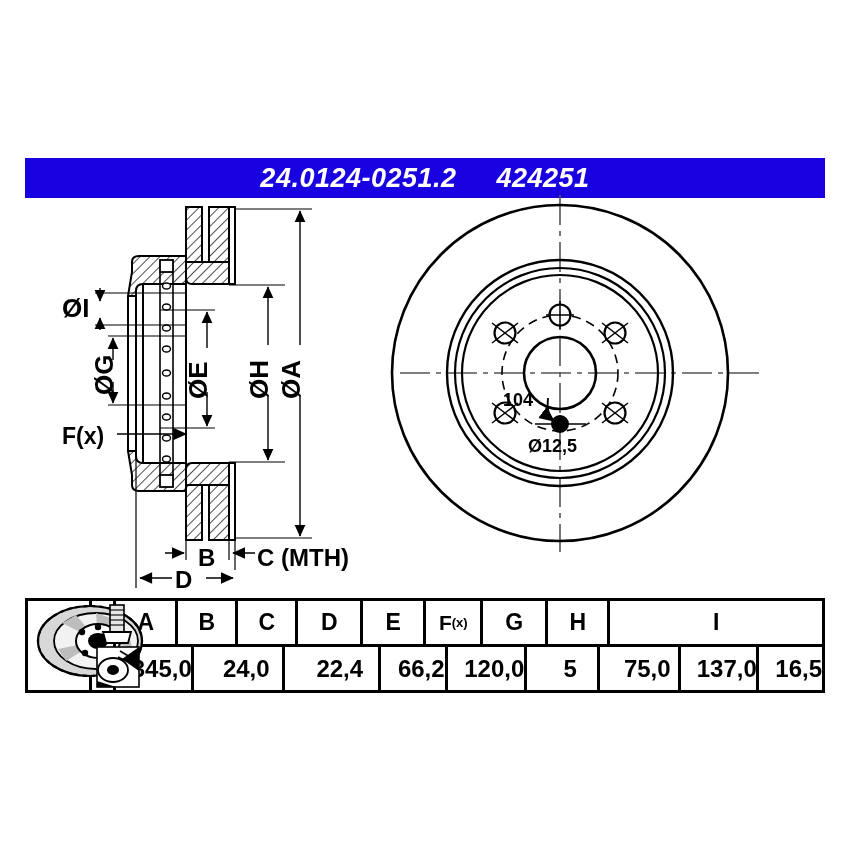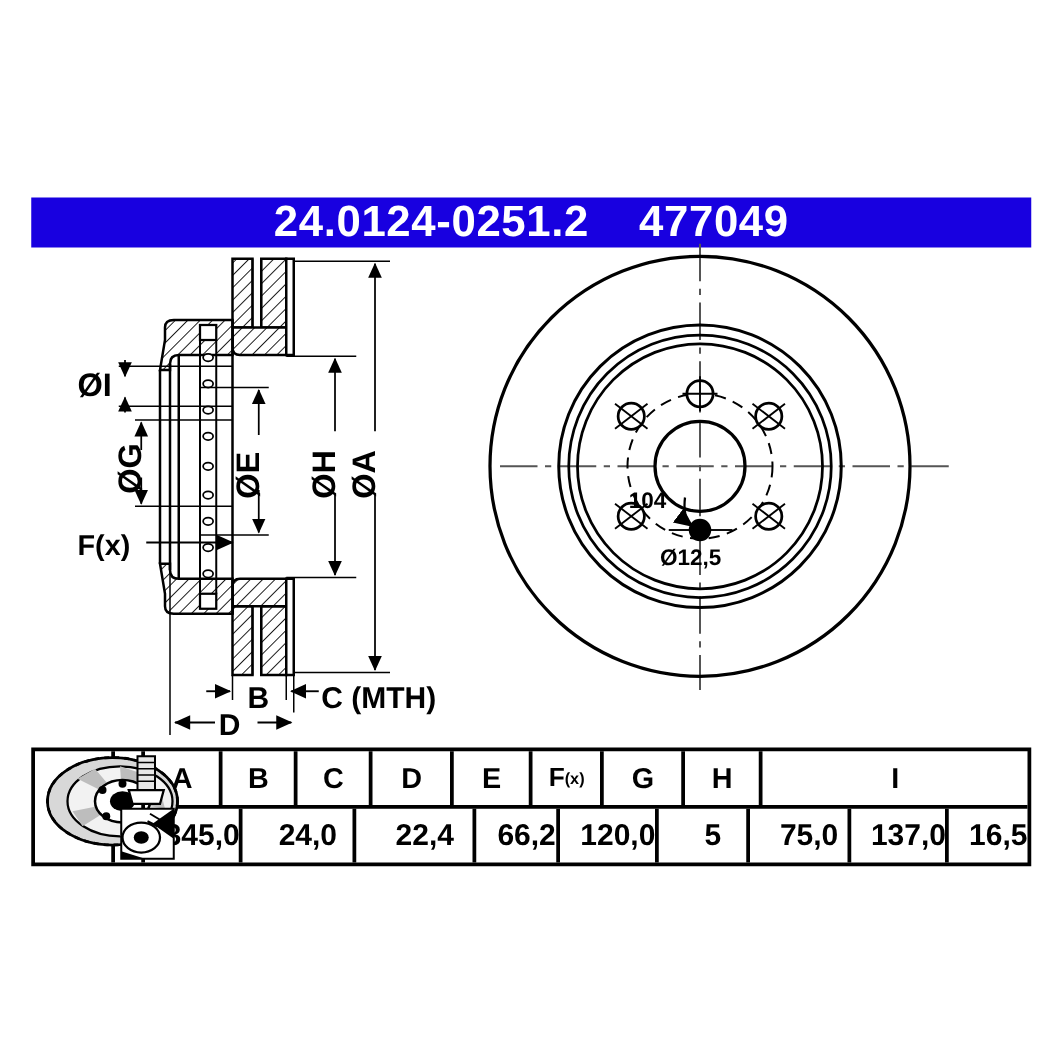--- a/index.html
+++ b/index.html
@@ -1,22 +1,22 @@
 <!DOCTYPE html>
 <html><head>
 <meta charset="utf-8">
 <style>
   html,body{margin:0;padding:0;background:#ffffff;}
   body{width:850px;height:850px;position:relative;overflow:hidden;
        font-family:"Liberation Sans",sans-serif;color:#000;}
   #sheet{position:absolute;left:0;top:0;width:850px;height:850px;}
   .hdr{position:absolute;left:25px;top:158px;width:800px;height:40px;
        background:#1800e0;display:flex;align-items:center;justify-content:center;gap:40px;}
-  .hdr span{color:#ffffff;font-size:35px;font-weight:bold;letter-spacing:.5px;
-            font-family:"Liberation Sans",sans-serif;}
+  .hdr span{color:#ffffff;font-size:27px;font-weight:bold;letter-spacing:.5px;
+            font-family:"Liberation Sans",sans-serif;font-style:italic;}
   .note{position:absolute;left:25px;top:200px;width:160px;
         font-size:12.5px;font-weight:bold;line-height:15px;}
   svg{position:absolute;left:0;top:0;}
   .tbl{position:absolute;left:25px;top:598px;width:800px;height:95px;
        border:3px solid #000;box-sizing:border-box;display:flex;}
   .ic{border-right:3px solid #000;box-sizing:border-box;display:flex;
       align-items:center;justify-content:center;position:relative;}
   .ic.disc{width:150px;}
   .ic.bolt{width:53px;}
   .colwrap{flex:1;display:flex;flex-direction:column;}
@@ -30,21 +30,21 @@
   .cell .fx{font-size:21px;}
   .cell .fxs{font-size:13px;}
 </style>
 </head>
 <body>
 
 <div id="sheet">
 
   <div class="hdr">
     <span>24.0124-0251.2</span>
-    <span>477049</span>
+    <span>424251</span>
   </div>
 
 
   <svg width="850" height="850" viewBox="0 0 850 850">
     <defs>
       <pattern id="hatch" width="7" height="7" patternTransform="rotate(45)" patternUnits="userSpaceOnUse">
         <rect width="7" height="7" fill="#fff"></rect>
         <line x1="0" y1="0" x2="0" y2="7" stroke="#000" stroke-width="1.4"></line>
       </pattern>
       <marker id="ah" markerWidth="9" markerHeight="9" refX="8" refY="4.5" orient="auto">

